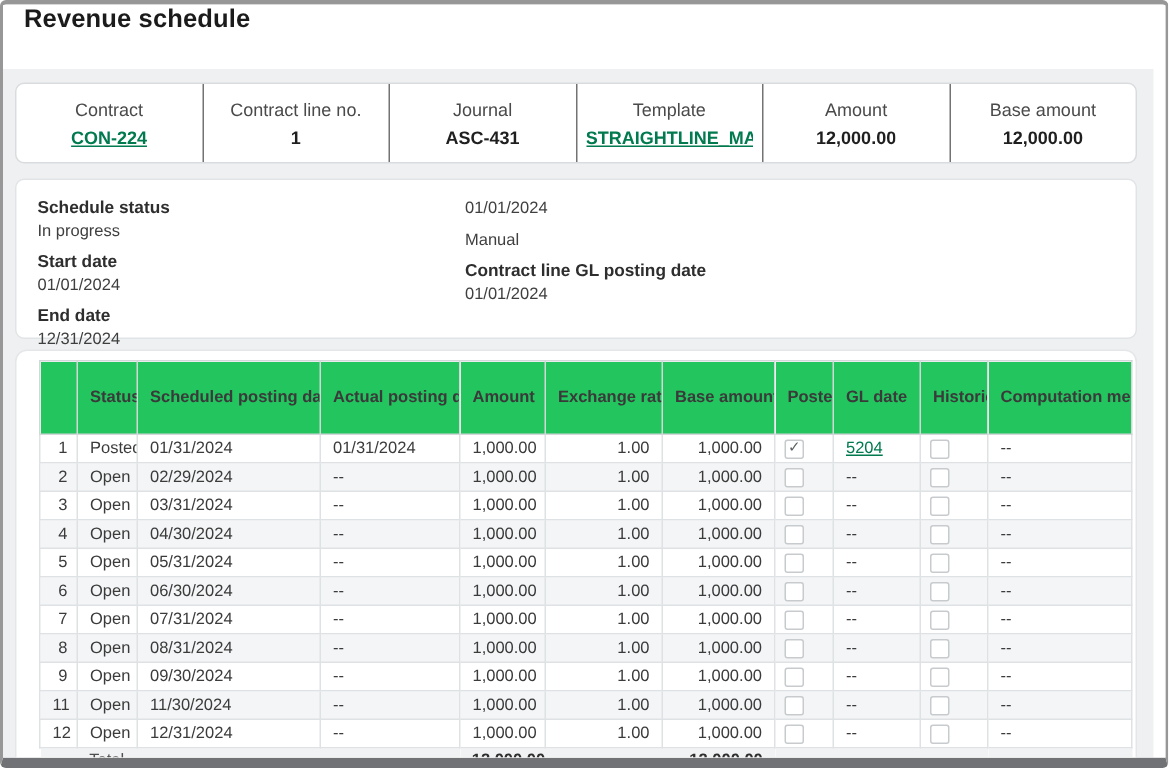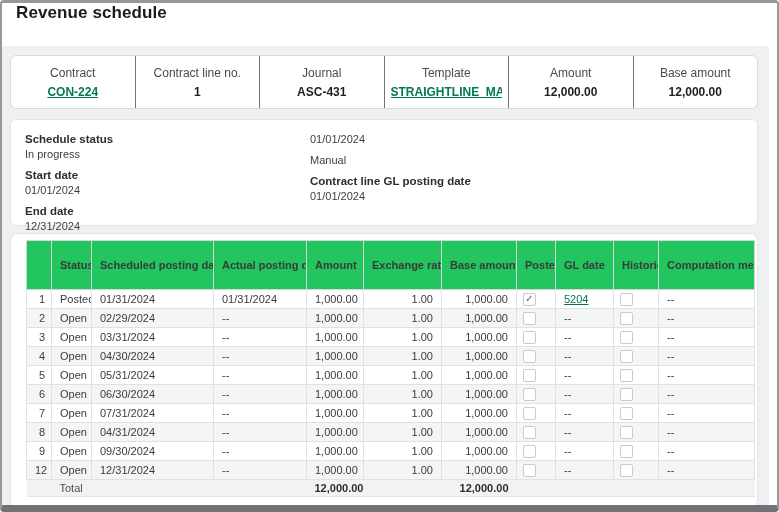--- a/index.html
+++ b/index.html
@@ -312,38 +312,55 @@
               </td>
               <td>--</td>
               <td class="chk">
                 <div class="checkbox"></div>
               </td>
               <td>--</td>
             </tr>
             <tr>
               <td class="num">8</td>
               <td>Open</td>
-              <td>04/31/2024</td>
+              <td>08/31/2024</td>
               <td>--</td>
               <td class="right">1,000.00</td>
               <td class="right">1.00</td>
               <td class="right">1,000.00</td>
               <td class="chk">
                 <div class="checkbox"></div>
               </td>
               <td>--</td>
               <td class="chk">
                 <div class="checkbox"></div>
               </td>
               <td>--</td>
             </tr>
             <tr>
               <td class="num">9</td>
               <td>Open</td>
               <td>09/30/2024</td>
+              <td>--</td>
+              <td class="right">1,000.00</td>
+              <td class="right">1.00</td>
+              <td class="right">1,000.00</td>
+              <td class="chk">
+                <div class="checkbox"></div>
+              </td>
+              <td>--</td>
+              <td class="chk">
+                <div class="checkbox"></div>
+              </td>
+              <td>--</td>
+            </tr>
+            <tr>
+              <td class="num">11</td>
+              <td>Open</td>
+              <td>11/30/2024</td>
               <td>--</td>
               <td class="right">1,000.00</td>
               <td class="right">1.00</td>
               <td class="right">1,000.00</td>
               <td class="chk">
                 <div class="checkbox"></div>
               </td>
               <td>--</td>
               <td class="chk">
                 <div class="checkbox"></div>

